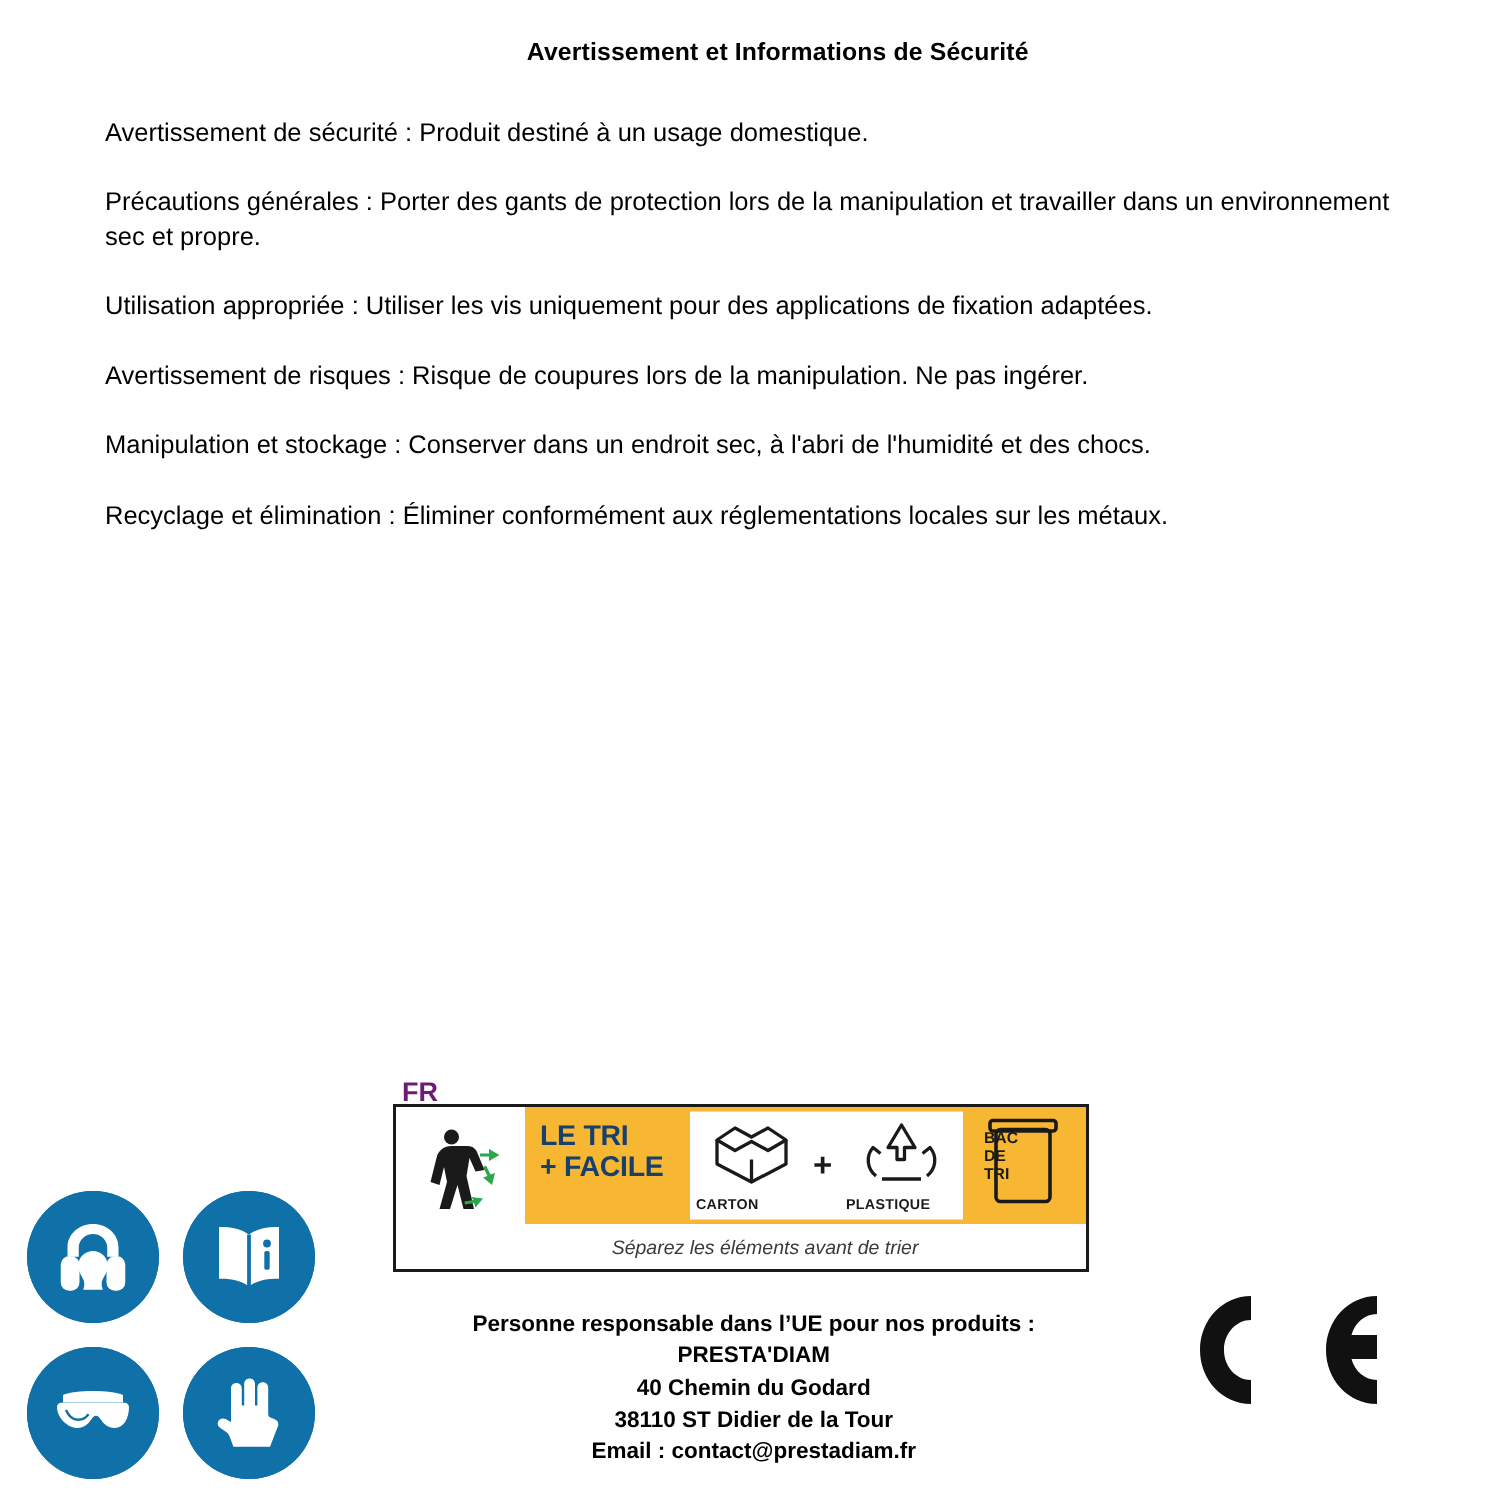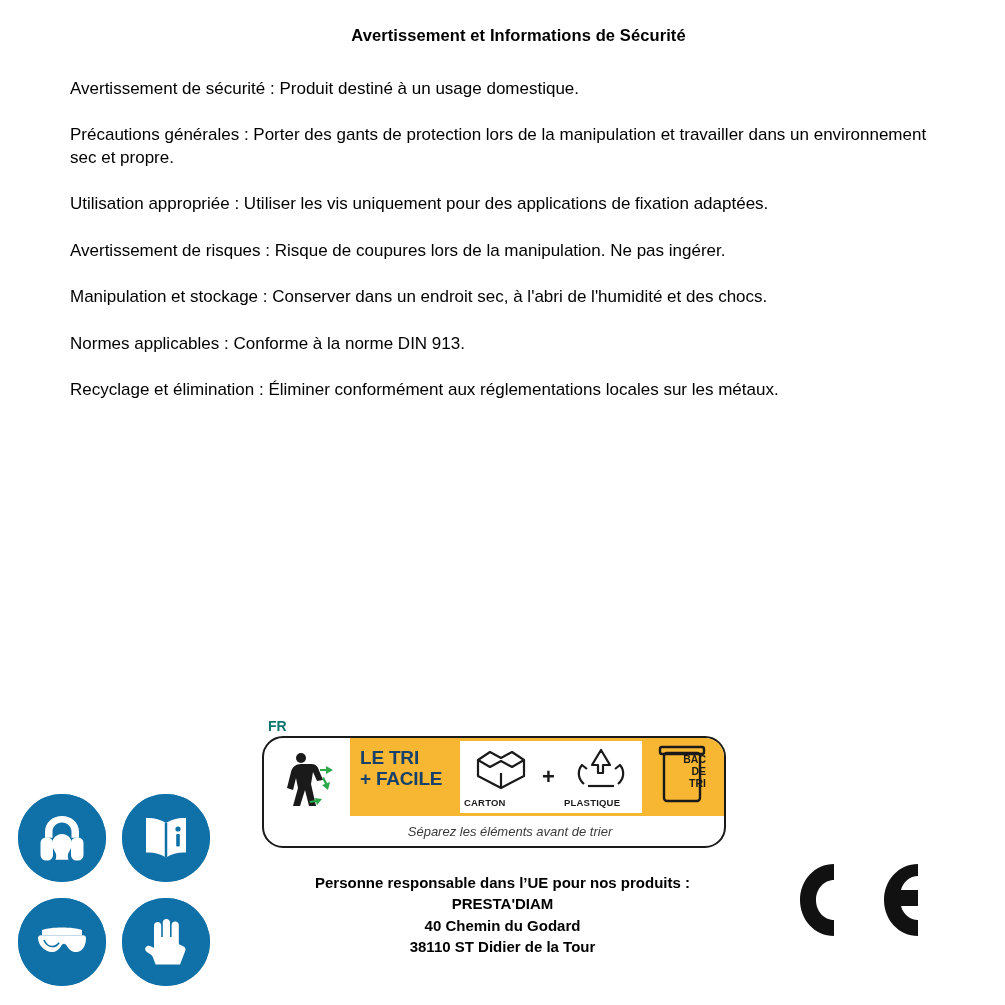--- a/index.html
+++ b/index.html
@@ -76,32 +76,32 @@
     position: absolute;
     left: 262px;
     top: 718px;
     width: 466px;
     height: 130px;
   }
   .recycle-fr {
     position: absolute;
     left: 6px;
     top: 0;
-    font-size: 14px;
-    font-weight: bold;
-    color: #0f766e;
+    font-size: 18px;
+    font-weight: bold;
+    color: #701a75;
   }
   .recycle-box {
     position: absolute;
     left: 0;
     top: 18px;
     width: 464px;
     height: 112px;
     border: 2px solid #1a1a1a;
-    border-radius: 21px;
+    border-radius: 0;
     background: #ffffff;
     box-sizing: border-box;
     overflow: hidden;
   }
   .rb-yellow {
     position: absolute;
     left: 86px;
     top: 0;
     width: 376px;
     height: 78px;
@@ -161,21 +161,21 @@
     left: 380px;
     top: 3px;
     width: 80px;
     height: 72px;
   }
   .rb-bin-text {
     position: absolute;
     left: 392px;
     top: 16px;
     width: 50px;
-    text-align: right;
+    text-align: left;
     font-size: 10.5px;
     font-weight: bold;
     line-height: 1.12;
     color: #1a1a1a;
   }
   .rb-bottom {
     position: absolute;
     left: 0;
     top: 80px;
     width: 492px;
@@ -216,21 +216,20 @@
 <div class="page">
 
   <div class="doc-title">Avertissement et Informations de Sécurité</div>
 
   <div class="body-block">
     <p class="para">Avertissement de sécurité : Produit destiné à un usage domestique.</p>
     <p class="para">Précautions générales : Porter des gants de protection lors de la manipulation et travailler dans un environnement sec et propre.</p>
     <p class="para">Utilisation appropriée : Utiliser les vis uniquement pour des applications de fixation adaptées.</p>
     <p class="para">Avertissement de risques : Risque de coupures lors de la manipulation. Ne pas ingérer.</p>
     <p class="para">Manipulation et stockage : Conserver dans un endroit sec, à l'abri de l'humidité et des chocs.</p>
-    <p class="para">Normes applicables : Conforme à la norme DIN 913.</p>
     <p class="para">Recyclage et élimination : Éliminer conformément aux réglementations locales sur les métaux.</p>
   </div>
 
   <div class="picto-grid">
 
     <div class="picto p1">
       <svg viewBox="0 0 88 88" aria-hidden="true">
         <circle cx="44" cy="44" r="44" fill="#1070a8"></circle>
         <path d="M44 22c-9.5 0-17 6.8-17 15.6v6.2h7.5v-6.2c0-5 4.3-9 9.5-9s9.5 4 9.5 9v6.2H61v-6.2C61 28.8 53.5 22 44 22z" fill="#ffffff"></path>
         <rect x="22.5" y="43.5" width="12.5" height="23" rx="5.5" fill="#ffffff"></rect>
@@ -324,20 +323,21 @@
 
       <div class="rb-bottom">Séparez les éléments avant de trier</div>
     </div>
   </div>
 
   <div class="resp-block">
     <div><span>Personne responsable dans l’</span><span>UE</span><span> pour nos produits :</span></div>
     <div>PRESTA'DIAM</div>
     <div>40 Chemin du Godard</div>
     <div>38110 ST Didier de la Tour</div>
+    <div>Email : contact@prestadiam.fr</div>
   </div>
 
   <div class="ce-mark">
     <svg viewBox="0 0 150 104" aria-hidden="true">
       <path d="M56 52c0-20-15-36-34-36v16c10 0 18 9 18 20s-8 20-18 20v16c19 0 34-16 34-36z" fill="#111111" transform="translate(0,0) scale(-1,1) translate(-56,0)"></path>
       <path d="M118 16c-19 0-34 16-34 36s15 36 34 36v-16c-8 0-15-6-17-14h17V42h-17c2-8 9-14 17-14V16z" fill="#111111"></path>
     </svg>
   </div>
 
 </div>

